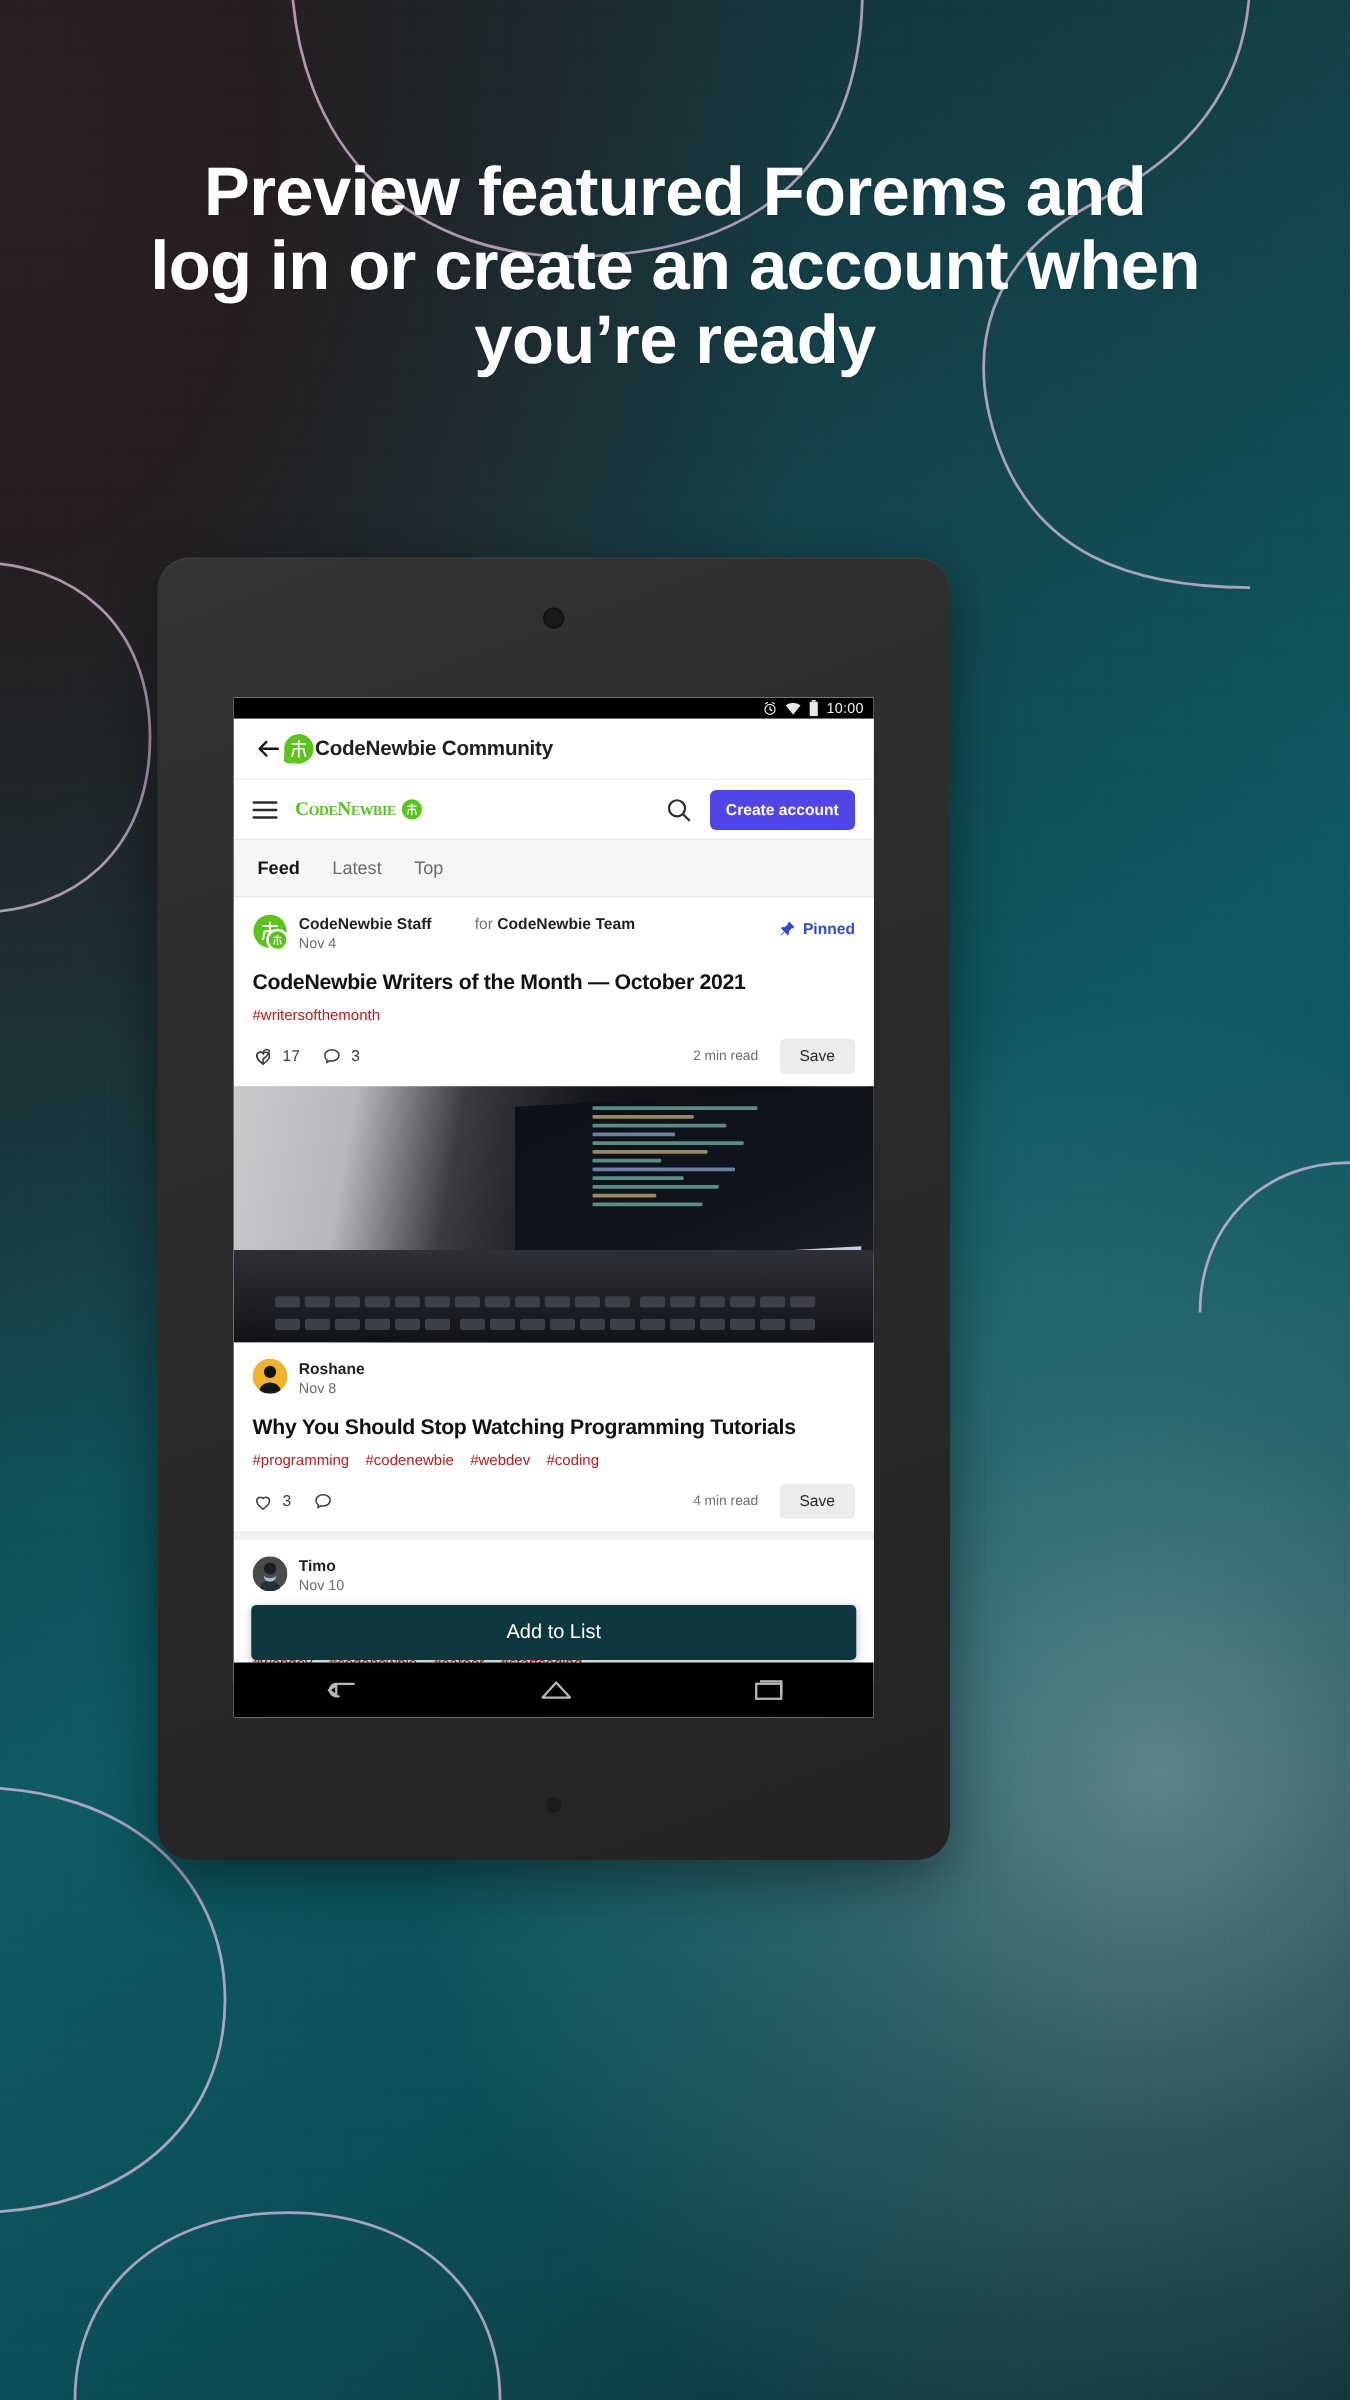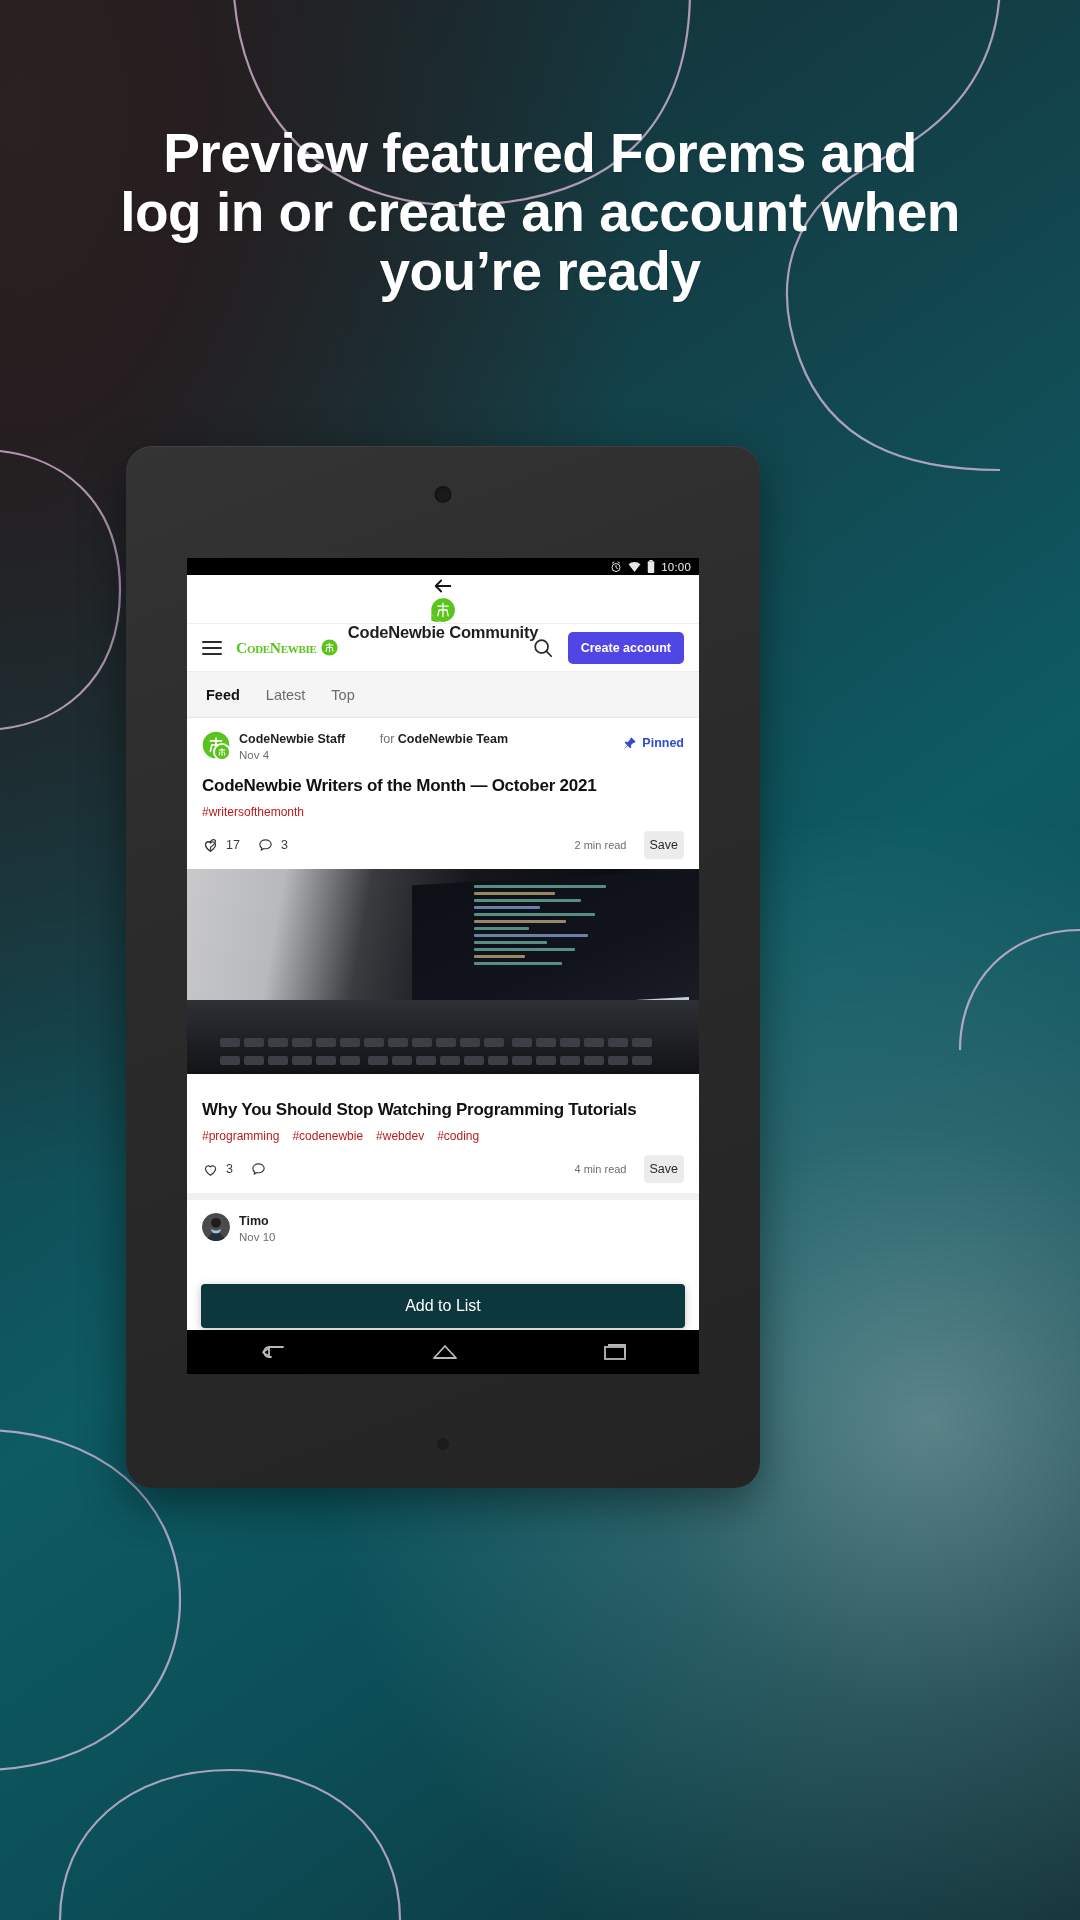--- a/index.html
+++ b/index.html
@@ -82,21 +82,20 @@
   }
   .statusbar svg { display: block; }
   .clock { font-size: 11.5px; letter-spacing: .2px; color: #f0f0f0; }
 
   
   .appbar {
     height: 49px; background: #fff;
     display: flex; align-items: center; 
     padding: 0 17px;
     border-bottom: 1px solid #eeeeee;
-    flex-direction: column;
   }
   .backarrow { width: 22px; height: 22px; flex: 0 0 auto; cursor: pointer; }
   .cnlogo {
     width: 26px; height: 26px; flex: 0 0 auto;
   }
   .apptitle { font-size: 16.5px; font-weight: 700; color: #1f1f1f; letter-spacing: -0.2px; }
 
   
   .navbar {
     height: 48px; background: #fff;
@@ -173,21 +172,21 @@
   .postfoot {
     margin-top: 11px; display: flex; align-items: center; gap: 17px;
     min-height: 30px;
   }
   .react { display: flex; align-items: center; gap: 7px; cursor: pointer; }
   .react span { font-size: 12.5px; color: #3b3b3b; }
   .footspacer { flex: 1; }
   .readtime { font-size: 11px; color: #6e6e6e; }
   .savebtn {
     background: #ececec; color: #2b2b2b;
-    font-size: 12.5px; padding: 7px 6px; border-radius: 4px;
+    font-size: 12.5px; padding: 7px 16px; border-radius: 4px;
     cursor: pointer;
   }
 
   .coverimg {
     height: 205px; width: 100%;
     position: relative; overflow: hidden;
     background: linear-gradient(100deg, #c9c9cb 0%, #b7b9bd 18%, #3a3c40 34%, #15171c 52%, #0b0d12 78%, #23252a 100%);
   }
   .ci-screen {
     position: absolute; left: 44%; top: 4%;
@@ -422,20 +421,33 @@
         <div class="ci-keyboard">
           <div class="ci-keys">
             <i></i><i></i><i></i><i></i><i></i><i></i><i></i><i></i><i></i><i></i><i></i><i></i>
             <i></i><i></i><i></i><i></i><i></i><i></i><i></i><i></i><i></i><i></i><i></i><i></i>
             <i></i><i></i><i></i><i></i><i></i><i></i><i></i><i></i><i></i><i></i><i></i><i></i>
           </div>
         </div>
       </div>
 
       <div class="post" style="margin-top:0">
+        <div class="posthead">
+          <div class="avatar">
+            <svg viewBox="0 0 40 40" width="28" height="28">
+              <circle cx="20" cy="20" r="20" fill="#f0b429"></circle>
+              <circle cx="20" cy="15" r="7" fill="#141414"></circle>
+              <path d="M7 40c0-8 6-13 13-13s13 5 13 13z" fill="#141414"></path>
+            </svg>
+          </div>
+          <div class="byline">
+            <div class="bylinetop">Roshane</div>
+            <div class="bylinedate">Nov 8</div>
+          </div>
+        </div>
         <div class="posttitle">Why You Should Stop Watching Programming Tutorials</div>
         <div class="tags">
           <span class="tag">#programming</span>
           <span class="tag">#codenewbie</span>
           <span class="tag">#webdev</span>
           <span class="tag">#coding</span>
         </div>
         <div class="postfoot">
           <div class="react">
             <svg width="17" height="17" viewBox="0 0 24 24">

